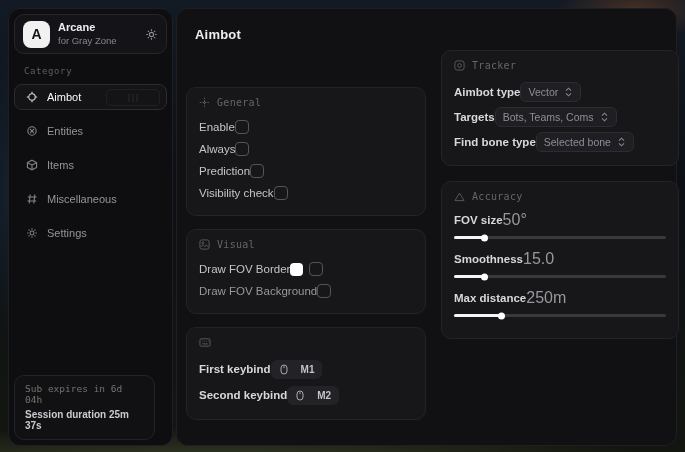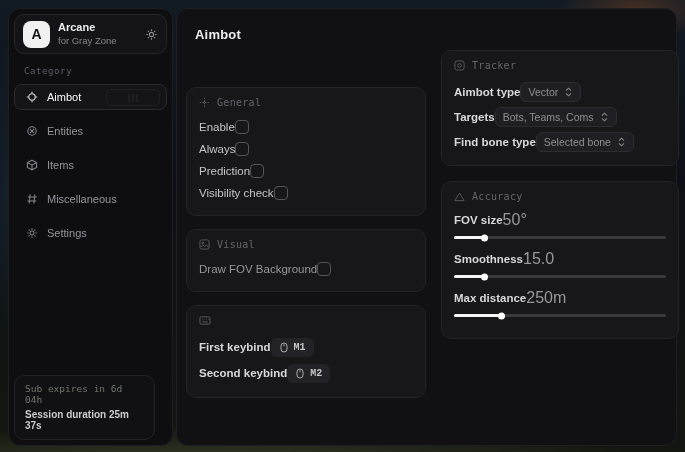--- a/index.html
+++ b/index.html
@@ -54,21 +54,21 @@
   .row-label.bright { color:#d8d8dc; font-weight:700; }
   .row-label.dim { color:#97979c; }
   .row-right { display:flex; align-items:center; gap:6px; }
 
   .checkbox { width:14px; height:14px; border:1.5px solid #54545b; border-radius:4px; background:transparent; cursor:pointer; }
   .swatch { width:13px; height:13px; border-radius:4px; cursor:pointer; }
 
   .select-pill { height:20px; display:flex; align-items:center; gap:6px; background:#1f1f23; border:1px solid #2c2c31; border-radius:6px; padding:0 7px; font-size:10.5px; color:#8e8e95; cursor:pointer; white-space:nowrap; }
   .select-pill .sicon { display:flex; align-items:center; color:#85858c; }
 
-  .key-pill { height:19px; display:flex; align-items:center; gap:5px; background:#232327; border-radius:6px; padding:0 8px; font-size:10px; font-weight:600; color:#c3c3c8; cursor:pointer;font-family:Liberation Mono, monospace; }
+  .key-pill { height:19px; display:flex; align-items:center; gap:12px; background:#232327; border-radius:6px; padding:0 8px; font-size:10px; font-weight:600; color:#c3c3c8; cursor:pointer; }
   .key-pill .kicon { display:flex; align-items:center; color:#a9a9af; }
 
   .slider-group { margin-top:2px; }
   .slider-head { display:flex; align-items:center; height:20px; }
   .slider-value { font-size:16px; color:#97979d; }
   .slider-track { position:relative; height:3px; background:#38383d; border-radius:2px; margin:6px 0 10px; cursor:pointer; }
   .slider-fill { position:absolute; left:0; top:0; height:3px; background:#f5f5f6; border-radius:2px; }
   .slider-thumb { position:absolute; top:50%; transform:translate(-3px,-50%); width:7px; height:7px; background:#ffffff; border-radius:50%; }
 
   svg { display:block; }
@@ -194,20 +194,27 @@
     <div class="card">
       <div class="card-header">
         <span class="hicon">
           <svg width="11" height="11" viewBox="0 0 12 12" fill="none" stroke="currentColor" stroke-width="1">
             <rect x="1" y="1" width="10" height="10" rx="2"></rect>
               <circle cx="4.2" cy="4.2" r="1"></circle>
               <path d="M1.5 9l2.7-2.7 2 2 1.8-1.8 2.5 2.5"></path>
           </svg>
         </span>
         <span>Visual</span>
+      </div>
+      <div class="row">
+        <span class="row-label">Draw FOV Border</span>
+        <span class="row-right">
+          <span class="swatch" style="background: rgb(255, 255, 255);"></span>
+          <span class="checkbox"></span>
+        </span>
       </div>
       <div class="row">
         <span class="row-label dim">Draw FOV Background</span>
         <span class="checkbox"></span>
       </div>
     </div>
 
     <div class="card">
       <div class="card-header">
         <span class="hicon">

